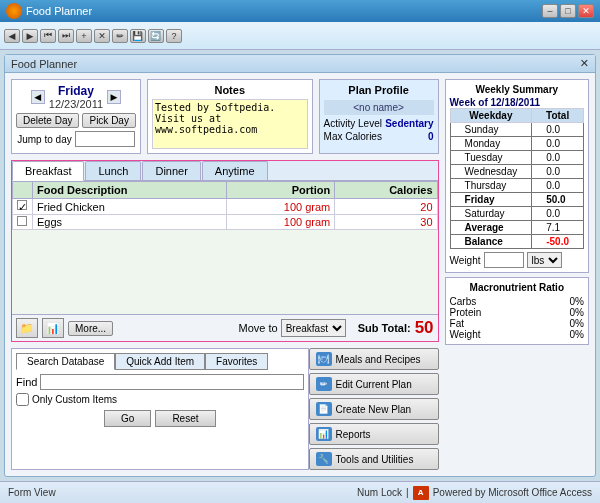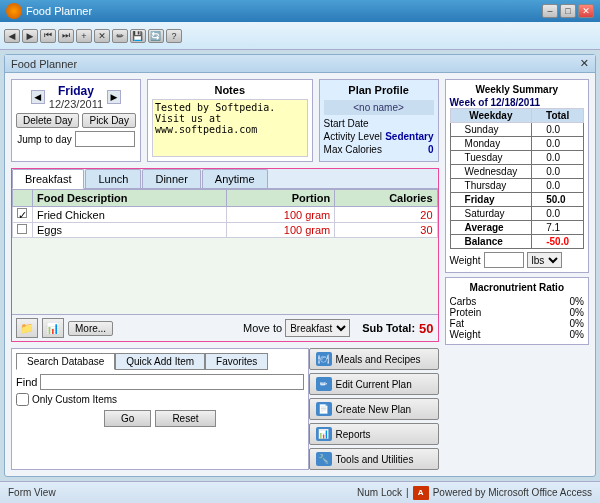--- a/index.html
+++ b/index.html
@@ -311,21 +311,21 @@
       font-size: 11px;
       margin-left: auto;
     }
     .move-select {
       height: 18px;
       font-size: 10px;
       border: 1px solid #888;
     }
     .subtotal {
       font-weight: bold;
-      font-size: 13px;
+      font-size: 17px;
       color: #c00;
     }
     
     .search-row {
       display: flex;
       align-items: stretch;
     }
     .search-panel {
       background: white;
       border: 1px solid #aac;
@@ -561,24 +561,20 @@
 
           <div class="notes-section">
             <div class="notes-title">Notes</div>
             <textarea class="notes-textarea" style="">Tested by Softpedia. Visit us at
 www.softpedia.com</textarea>
           </div>
 
           <div class="plan-profile">
             <div class="plan-profile-title">Plan Profile</div>
             <div class="profile-name">&lt;no name&gt;</div>
-            <div class="profile-row">
-              <span>Start Date</span>
-              <span></span>
-            </div>
             <div class="profile-row">
               <span>Activity Level</span>
               <span class="profile-value">Sedentary</span>
             </div>
             <div class="profile-row">
               <span>Max Calories</span>
               <span class="profile-value">0</span>
             </div>
           </div>
         </div>

